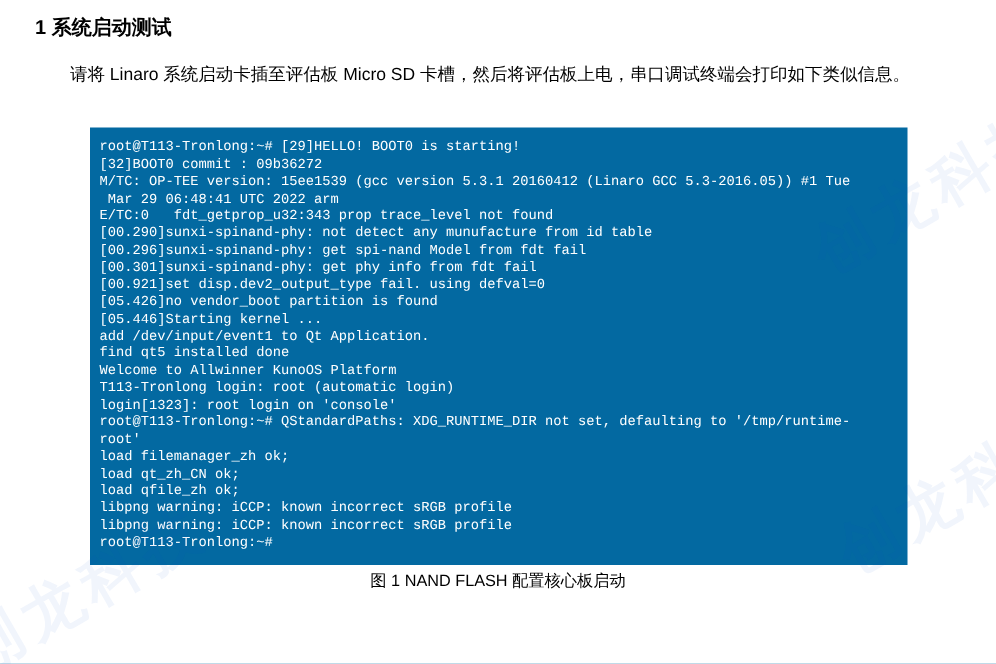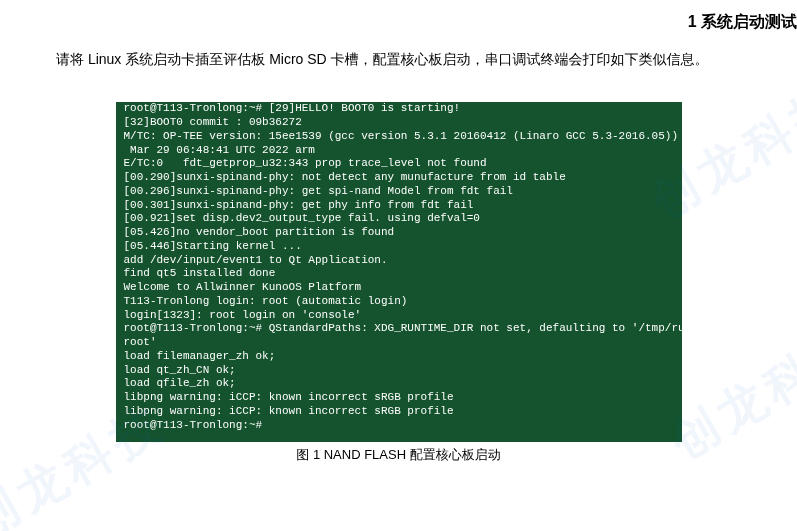--- a/index.html
+++ b/index.html
@@ -9,42 +9,41 @@
       background: #ffffff;
       font-family: "Microsoft YaHei", "SimSun", sans-serif;
       color: #000;
       position: relative;
       overflow: hidden;
     }
     .heading {
       font-size: 16px;
       font-weight: bold;
       padding: 12px 0 0 28px;
-      text-align: right;
     }
     .paragraph {
       font-size: 14px;
       line-height: 2.1;
       padding: 12px 28px 0 28px;
       text-indent: 2em;
       text-align: justify;
     }
     .terminal-wrap {
       display: flex;
       justify-content: center;
       margin-top: 28px;
     }
     .terminal {
-      background: #14532d;
+      background: #0369a1;
       color: #fff;
       font-family: "Courier New", monospace;
       font-size: 11px;
       line-height: 1.25;
-      padding: 0 8px 10px 8px;
-      width: 566px;
+      padding: 10px 8px 10px 8px;
+      width: 654px;
       white-space: pre;
       overflow: hidden;
     }
     .terminal .line { display: block; }
     .caption {
       text-align: center;
       font-size: 13px;
       margin-top: 4px;
     }
     .watermark {
@@ -59,21 +58,21 @@
     }
     .wm1 { left: -40px; top: 440px; }
     .wm2 { left: 660px; top: 360px; }
     .wm3 { left: 640px; top: 120px; }
   </style>
 </head>
 <body>
 
 <h1 class="heading">1  系统启动测试</h1>
 
-<p class="paragraph">请将 Linux 系统启动卡插至评估板 Micro SD 卡槽，配置核心板启动，串口调试终端会打印如下类似信息。</p>
+<p class="paragraph">请将 Linaro 系统启动卡插至评估板 Micro SD 卡槽，然后将评估板上电，串口调试终端会打印如下类似信息。</p>
 
 <div class="terminal-wrap">
   <div class="terminal" id="terminal"><span class="line">root@T113-Tronlong:~# [29]HELLO! BOOT0 is starting!</span><span class="line">[32]BOOT0 commit : 09b36272</span><span class="line">M/TC: OP-TEE version: 15ee1539 (gcc version 5.3.1 20160412 (Linaro GCC 5.3-2016.05)) #1 Tue</span><span class="line"> Mar 29 06:48:41 UTC 2022 arm</span><span class="line">E/TC:0   fdt_getprop_u32:343 prop trace_level not found</span><span class="line">[00.290]sunxi-spinand-phy: not detect any munufacture from id table</span><span class="line">[00.296]sunxi-spinand-phy: get spi-nand Model from fdt fail</span><span class="line">[00.301]sunxi-spinand-phy: get phy info from fdt fail</span><span class="line">[00.921]set disp.dev2_output_type fail. using defval=0</span><span class="line">[05.426]no vendor_boot partition is found</span><span class="line">[05.446]Starting kernel ...</span><span class="line"></span><span class="line">add /dev/input/event1 to Qt Application.</span><span class="line">find qt5 installed done</span><span class="line"></span><span class="line">Welcome to Allwinner KunoOS Platform</span><span class="line">T113-Tronlong login: root (automatic login)</span><span class="line"></span><span class="line">login[1323]: root login on 'console'</span><span class="line">root@T113-Tronlong:~# QStandardPaths: XDG_RUNTIME_DIR not set, defaulting to '/tmp/runtime-</span><span class="line">root'</span><span class="line">load filemanager_zh ok;</span><span class="line">load qt_zh_CN ok;</span><span class="line">load qfile_zh ok;</span><span class="line">libpng warning: iCCP: known incorrect sRGB profile</span><span class="line">libpng warning: iCCP: known incorrect sRGB profile</span><span class="line"></span><span class="line">root@T113-Tronlong:~#</span></div>
 </div>
 
 <div class="caption">图  1 NAND FLASH 配置核心板启动</div>
 
 <div class="watermark wm1">创龙科技</div>
 <div class="watermark wm2">创龙科技</div>
 <div class="watermark wm3">创龙科技</div>

